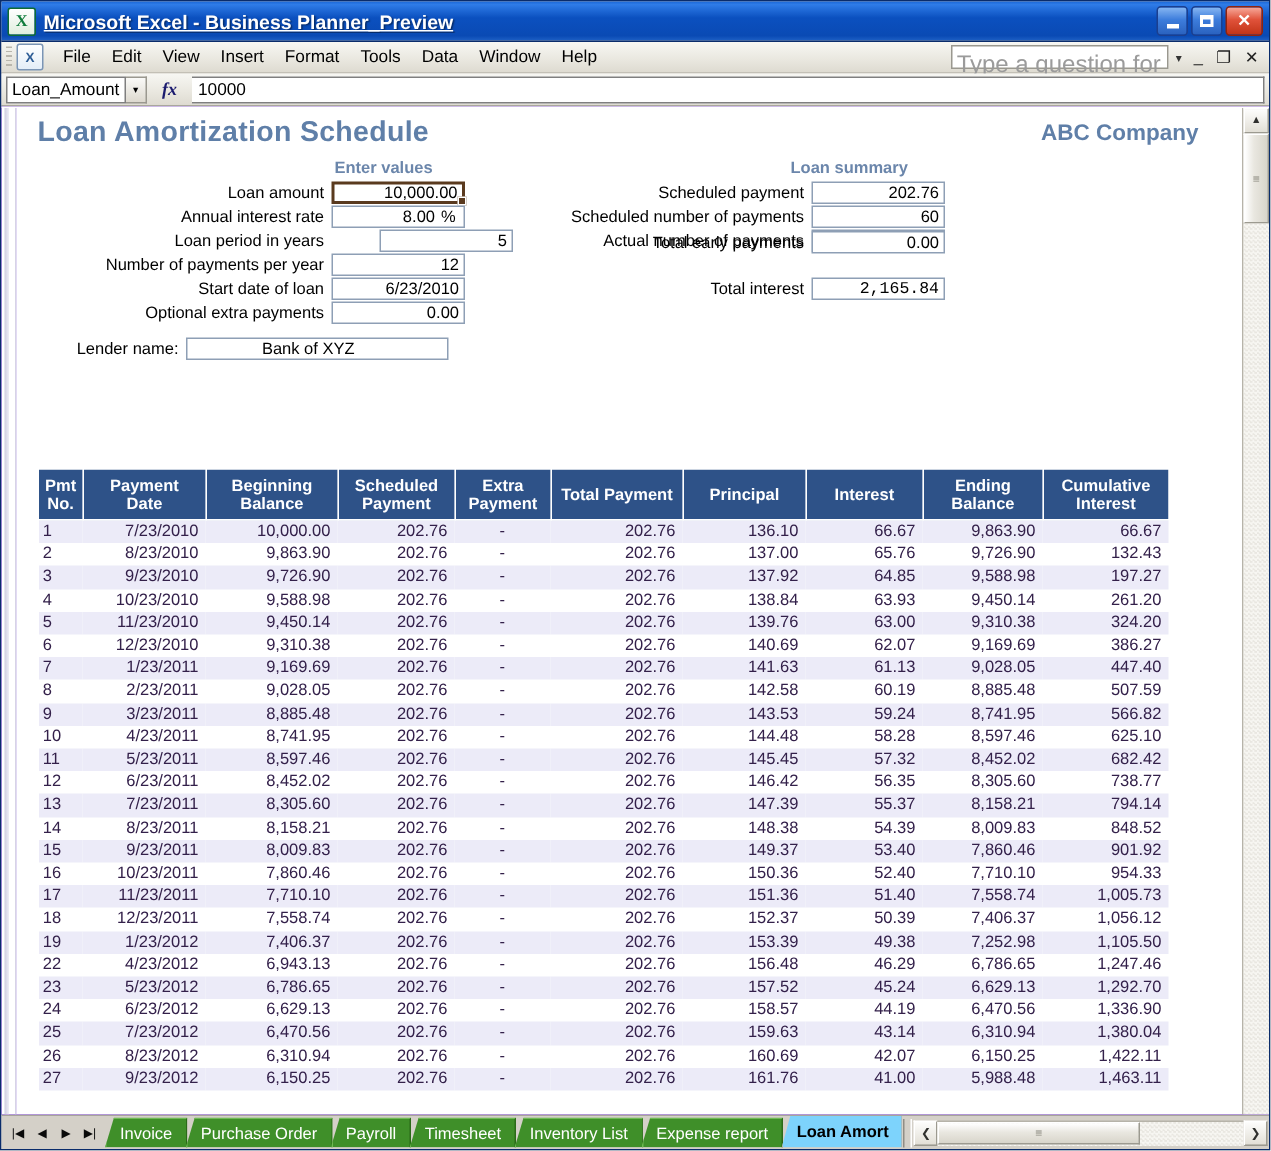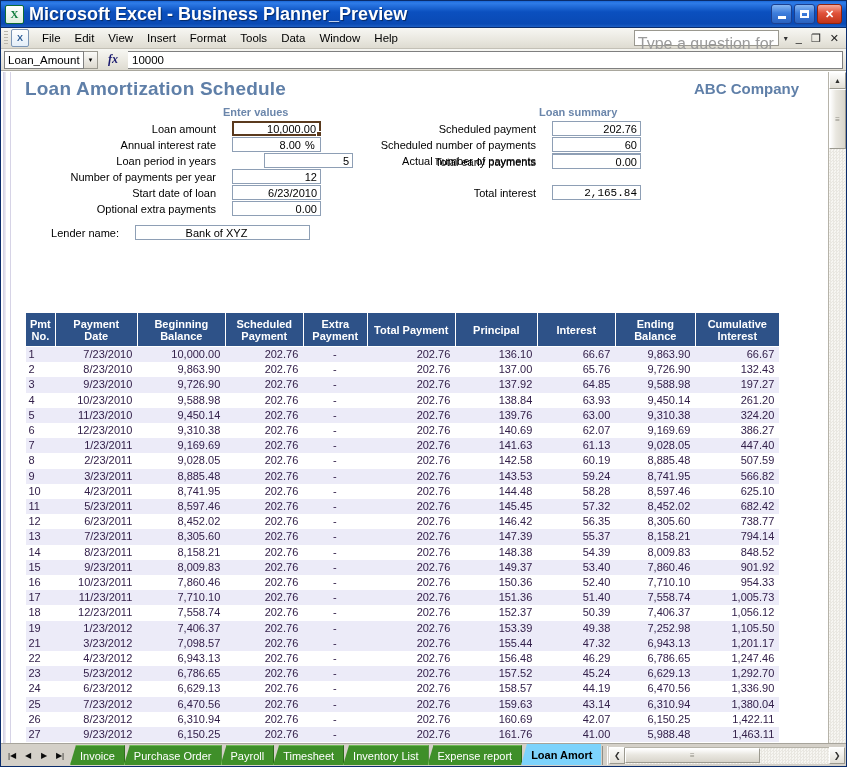--- a/index.html
+++ b/index.html
@@ -26,22 +26,22 @@
   }
   .titlebar .xl-logo{
     width:17px;height:17px;flex:0 0 17px;margin-right:5px;
     background:linear-gradient(to bottom,#ffffff,#dfeede);
     border:1px solid #0d6b34;border-radius:2px;
     display:flex;align-items:center;justify-content:center;
     color:#0f7c3c;font-weight:bold;font-size:11px;line-height:1;
     font-family:"Liberation Serif",serif;
   }
   .titlebar .title{
-    color:#fff;font-size:18px;font-weight:bold;flex:1 1 auto;
-    text-shadow:1px 1px 1px rgba(0,0,0,.45);white-space:nowrap;overflow:hidden;
+    color:#fff;font-size:13px;font-weight:bold;flex:1 1 auto;
+    text-shadow:1px 1px 1px rgba(0,0,0,.45);white-space:nowrap;overflow:hidden;text-decoration:underline;
   }
   .winbtns{display:flex;gap:2px;align-items:center;padding-right:2px;}
   .winbtn{
     width:21px;height:20px;border-radius:3px;
     border:1px solid #1b3f8f;box-sizing:border-box;
     background:linear-gradient(to bottom,#86b6f2,#3d7ddc 45%,#2a62bf);
     display:flex;align-items:center;justify-content:center;
     color:#fff;font-size:11px;font-weight:bold;line-height:1;
   }
   .winbtn.close{
@@ -138,27 +138,27 @@
     letter-spacing:.2px;
   }
   .company{
     position:absolute;right:29px;top:8px;
     font-size:15px;font-weight:bold;color:#5f7fa8;
   }
   .sectlabel{
     position:absolute;font-size:11px;font-weight:bold;color:#6b86ab;
   }
   .enter-values{left:212px;top:34px;}
-  .loan-summary{left:528px;top:34px;}
+  .loan-summary{left:516px;top:34px;}
 
   .fieldrow{
     position:absolute;display:flex;align-items:center;height:15px;
   }
   .fieldrow .lbl{
-    text-align:right;font-size:11px;color:#000;padding-right:16px;white-space:nowrap;
+    text-align:right;font-size:11px;color:#000;padding-right:5px;white-space:nowrap;
   }
   .cellbox{
     border:1px solid #8e9fb5;background:#fff;box-sizing:border-box;
     height:15px;display:flex;align-items:center;justify-content:flex-end;
     padding-right:3px;font-size:11px;color:#000;
   }
   .cellbox.pct{justify-content:flex-end;padding-right:2px;}
   .cellbox.pct .num{display:inline-block;}
   .cellbox.pct .sym{display:inline-block;width:13px;text-align:left;padding-left:4px;}
   .cellbox.center{justify-content:center;padding-right:12px;}
@@ -639,32 +639,20 @@
                 <td class="c-date">1/23/2012</td>
                 <td class="c-begin">7,406.37</td>
                 <td class="c-sched">202.76</td>
                 <td class="c-extra">-</td>
                 <td class="c-total">202.76</td>
                 <td class="c-prin">153.39</td>
                 <td class="c-int">49.38</td>
                 <td class="c-end">7,252.98</td>
                 <td class="c-cum">1,105.50</td>
               </tr>
-              <tr class="alt">
-                <td class="c-no">21</td>
-                <td class="c-date">3/23/2012</td>
-                <td class="c-begin">7,098.57</td>
-                <td class="c-sched">202.76</td>
-                <td class="c-extra">-</td>
-                <td class="c-total">202.76</td>
-                <td class="c-prin">155.44</td>
-                <td class="c-int">47.32</td>
-                <td class="c-end">6,943.13</td>
-                <td class="c-cum">1,201.17</td>
-              </tr>
               <tr>
                 <td class="c-no">22</td>
                 <td class="c-date">4/23/2012</td>
                 <td class="c-begin">6,943.13</td>
                 <td class="c-sched">202.76</td>
                 <td class="c-extra">-</td>
                 <td class="c-total">202.76</td>
                 <td class="c-prin">156.48</td>
                 <td class="c-int">46.29</td>
                 <td class="c-end">6,786.65</td>

